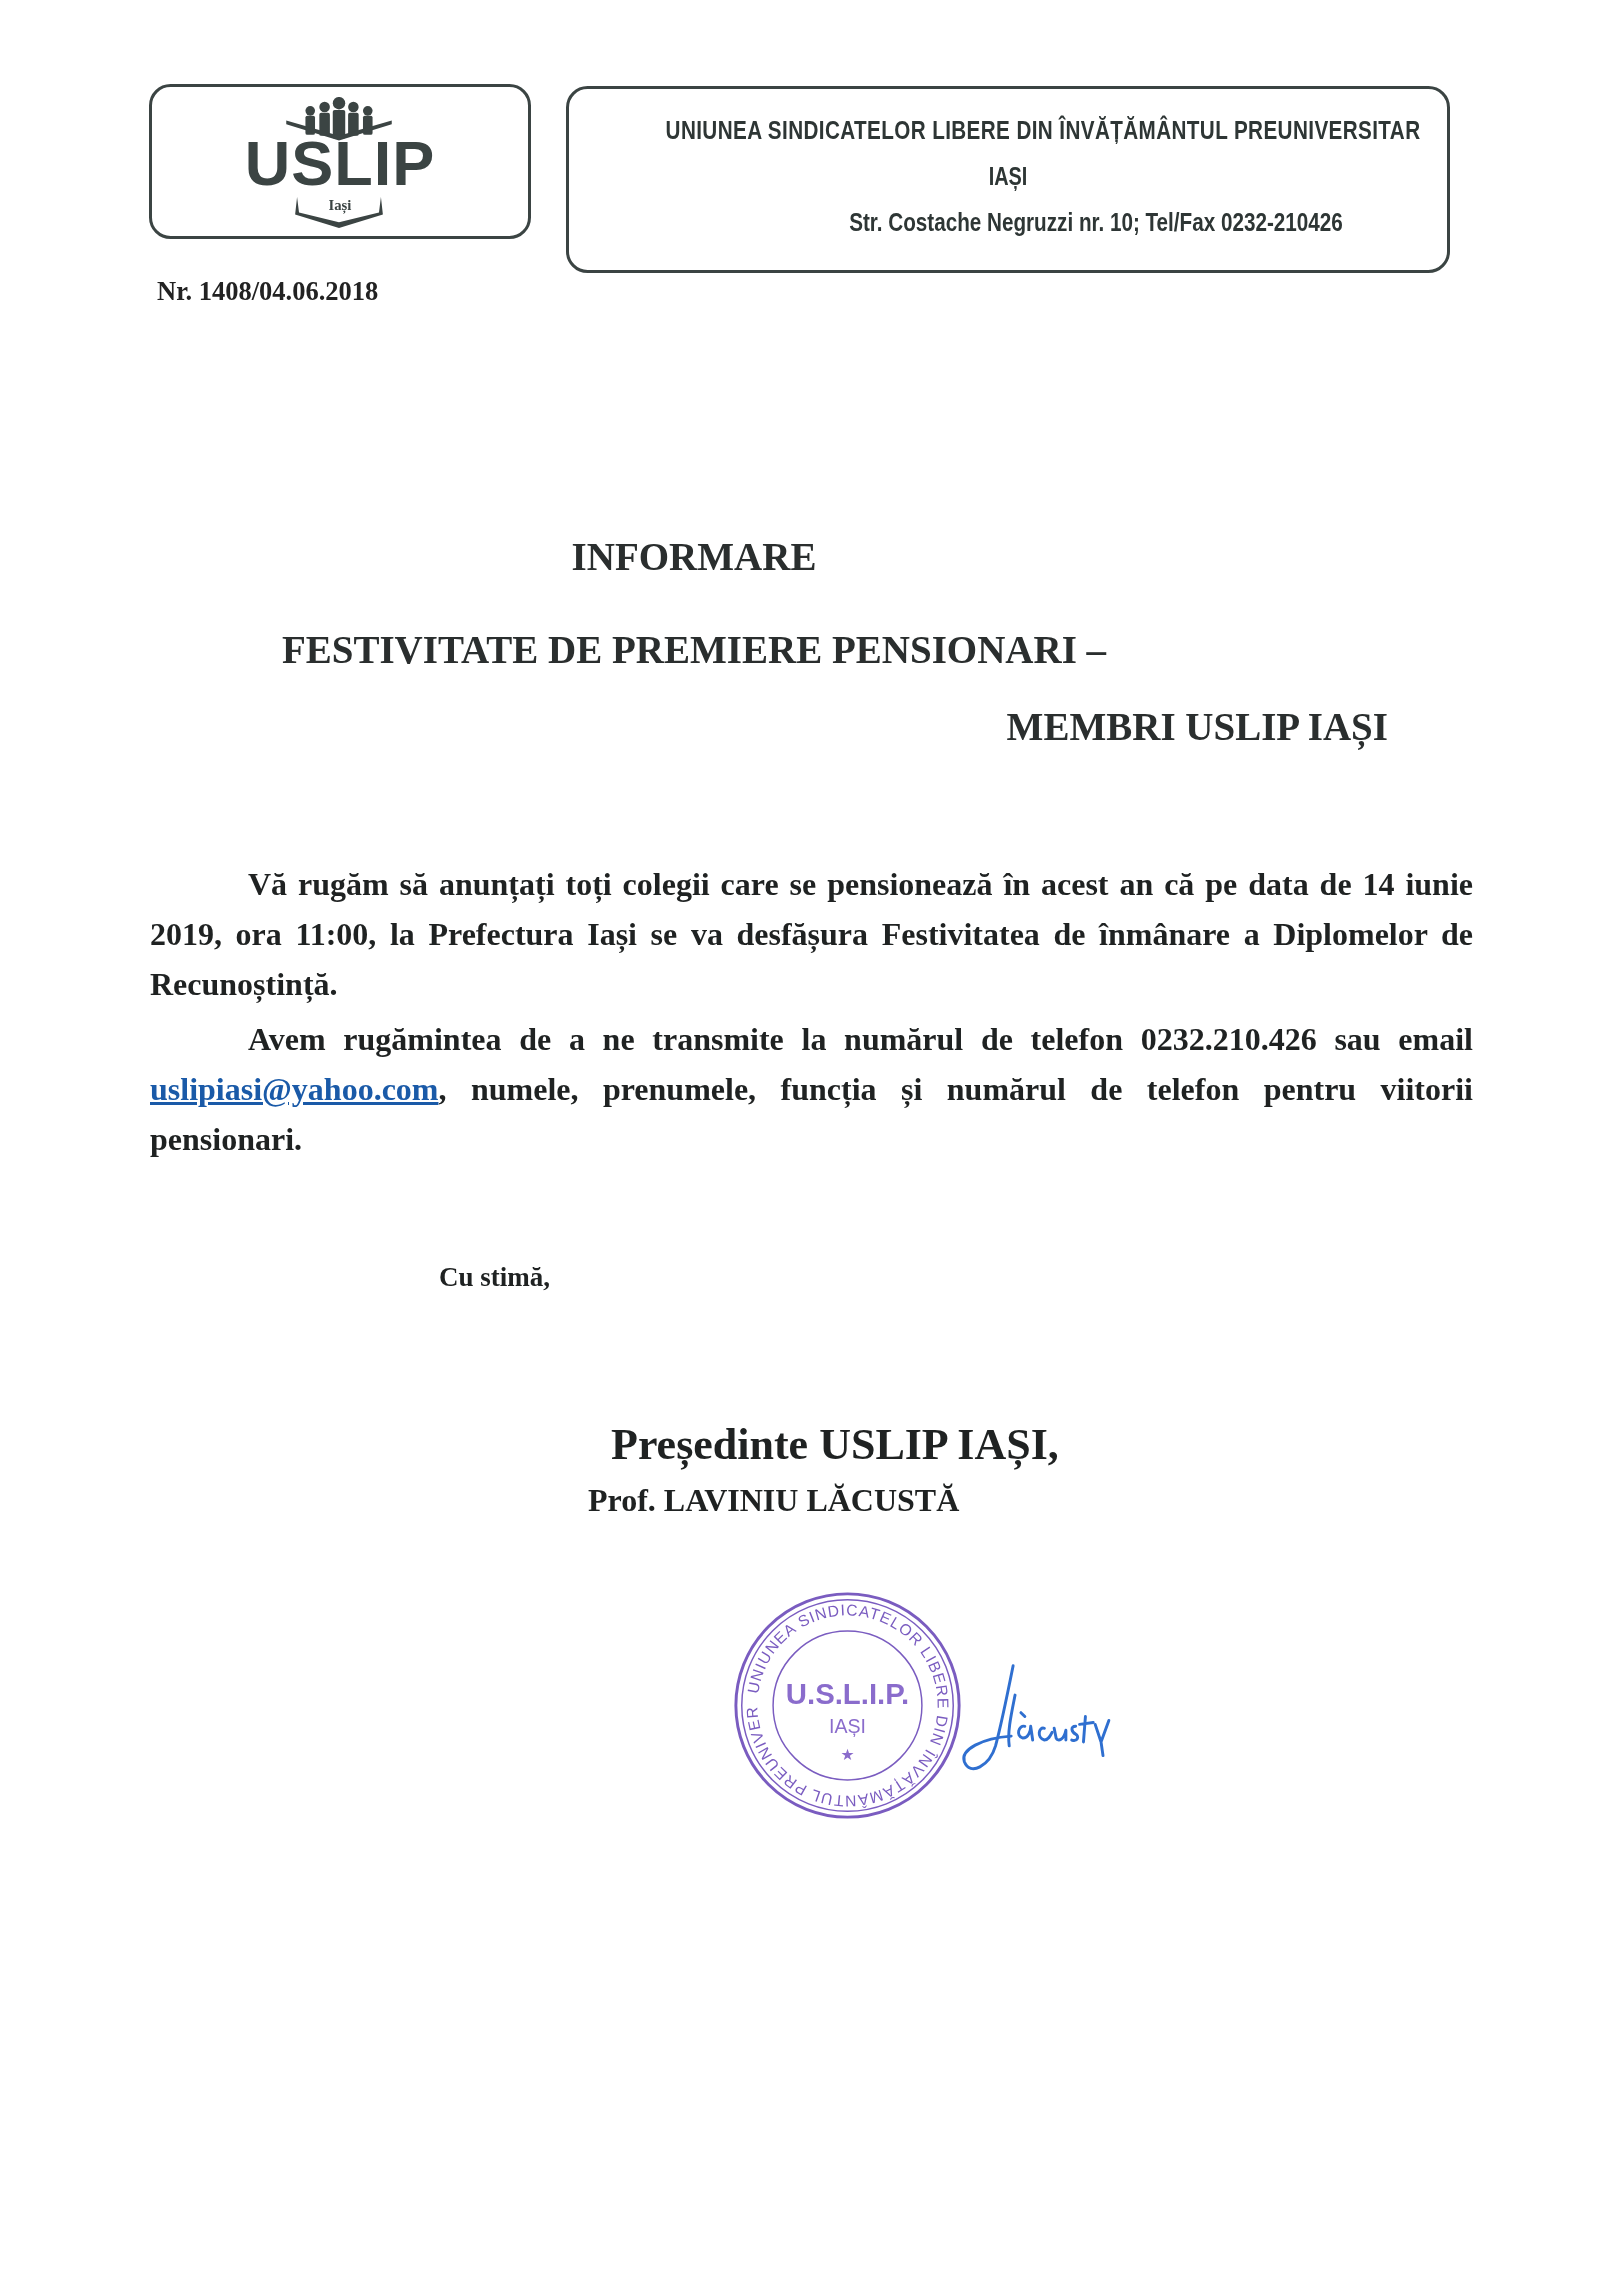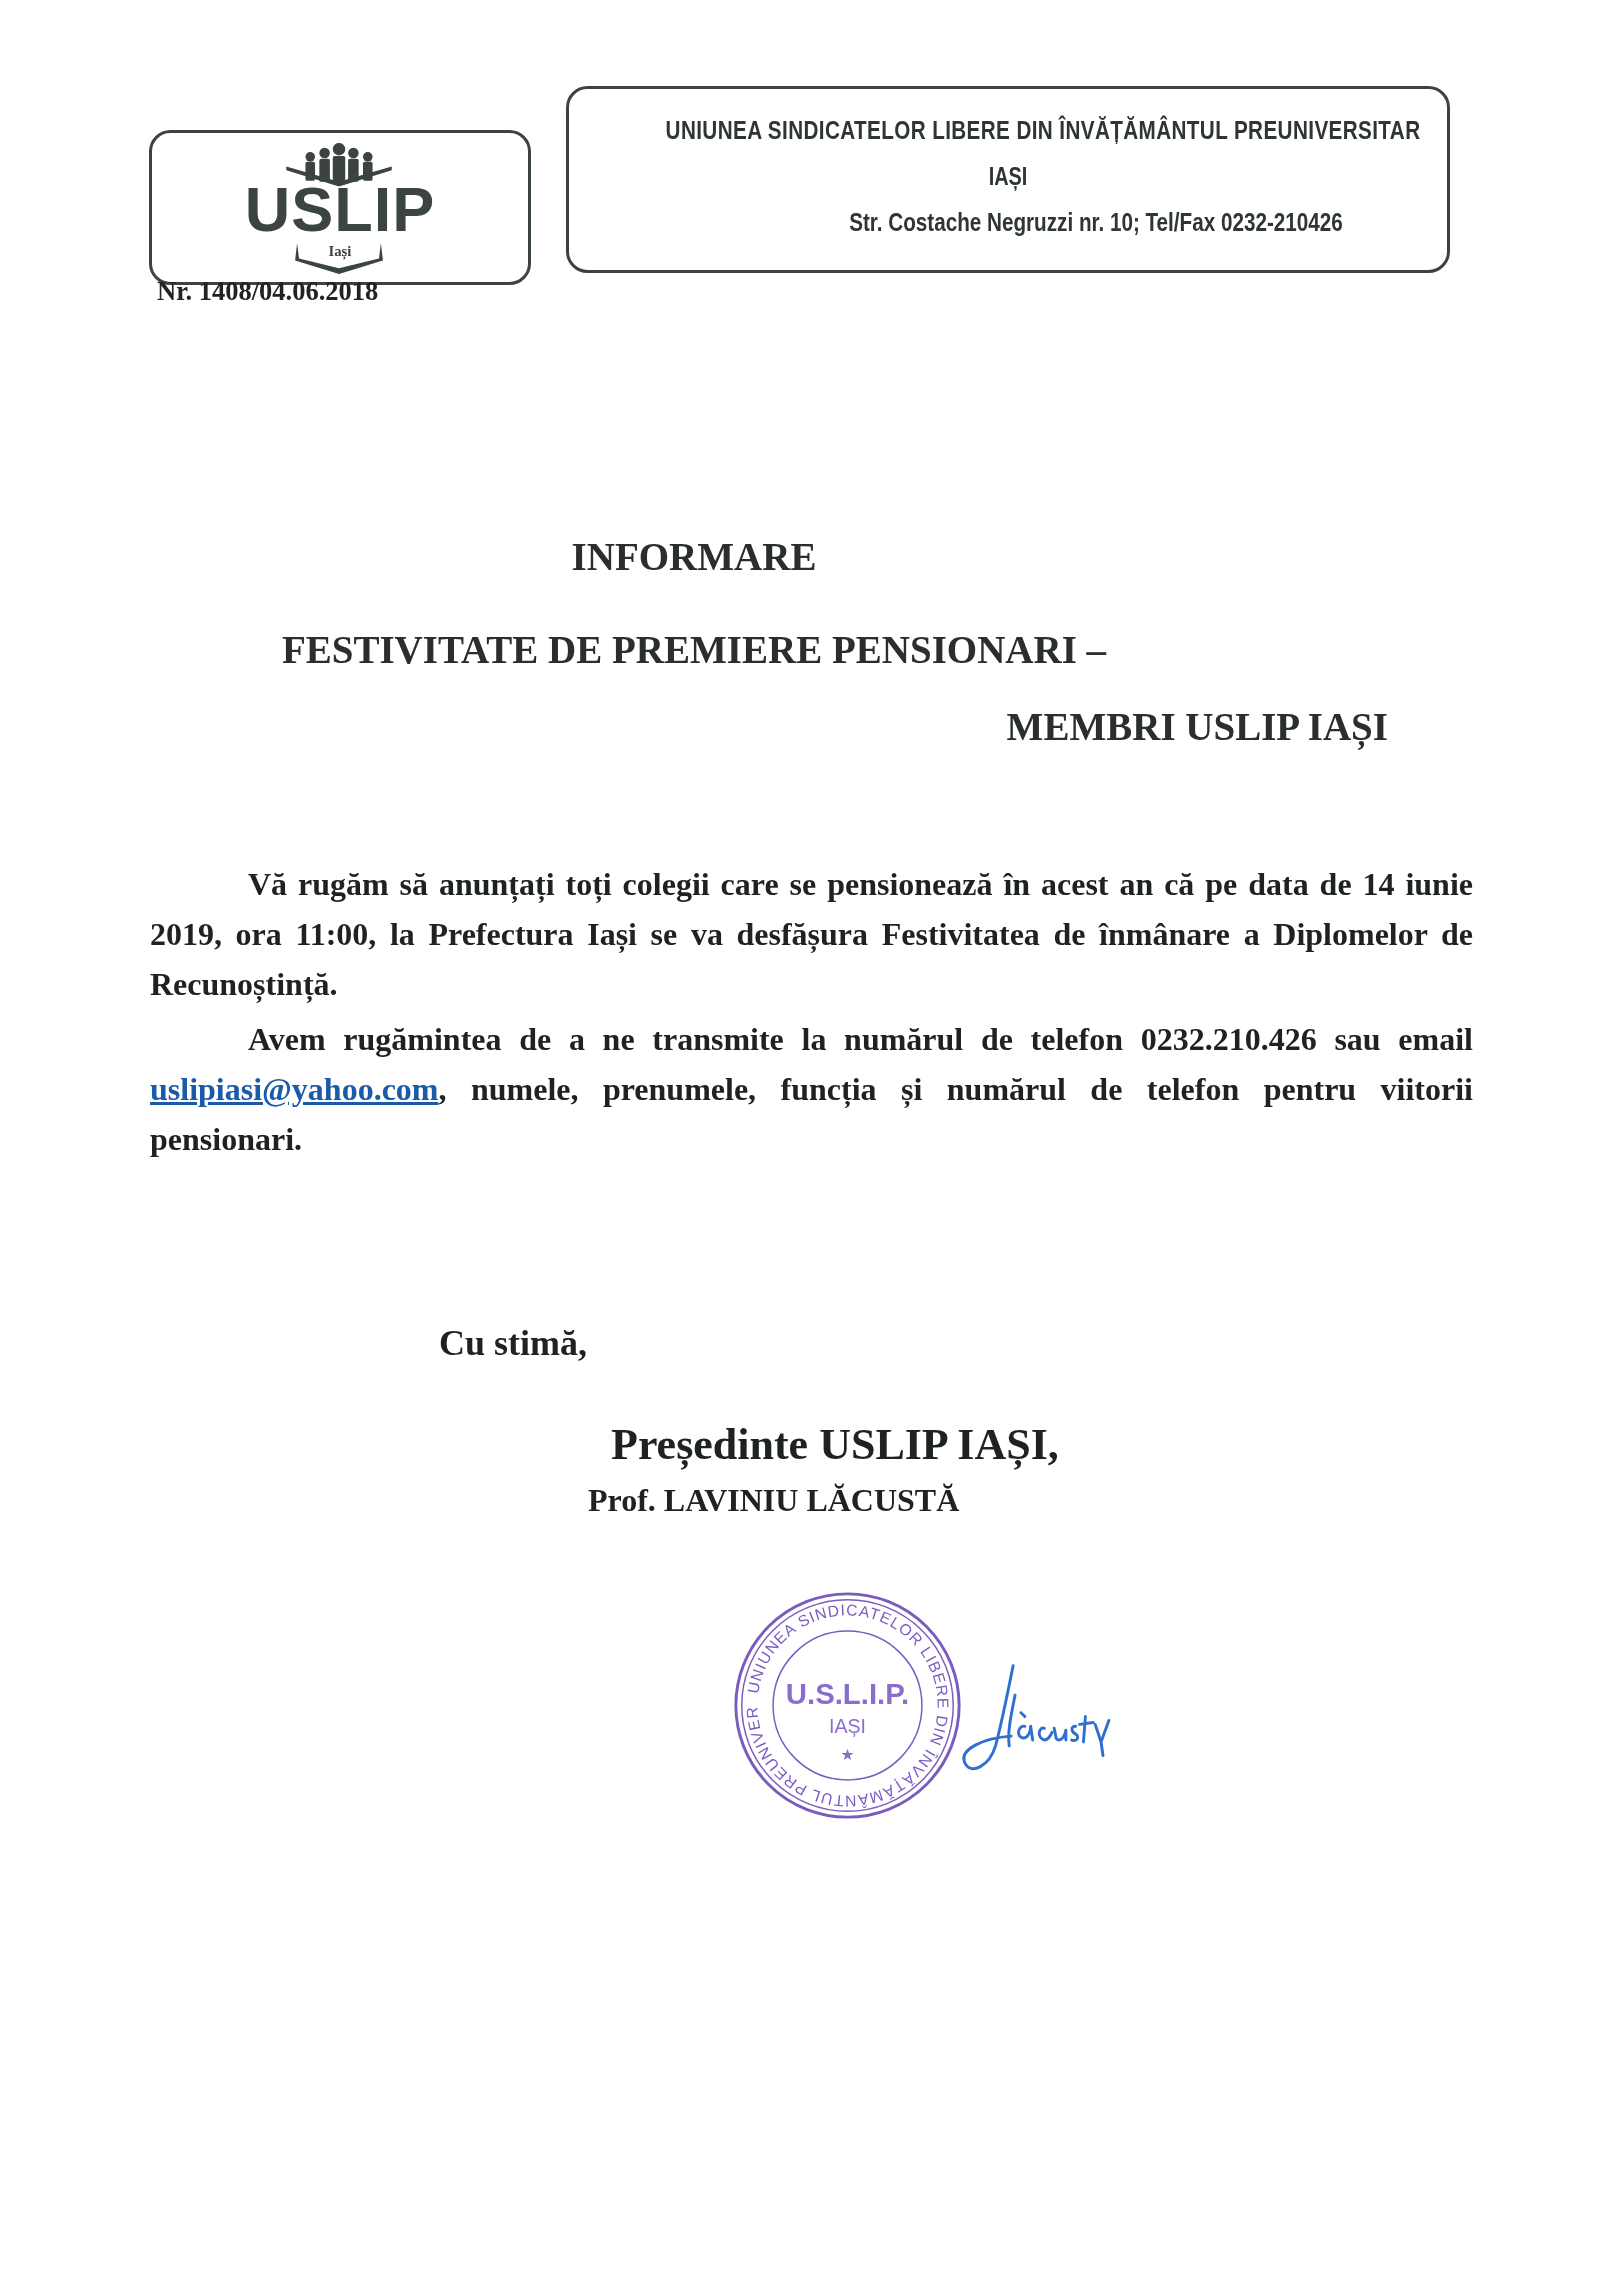--- a/index.html
+++ b/index.html
@@ -2,21 +2,21 @@
 <html><head>
   <meta charset="utf-8">
   <style>
     html, body { margin:0; padding:0; background:#ffffff; }
     body { width:1620px; height:2292px; position:relative; overflow:hidden;
            font-family:"Liberation Serif", serif; color:#1f2222; }
     .abs { position:absolute; }
 
     
     .logo-box { left:149px; top:84px; width:382px; height:155px;
-                border:3.9px solid #3b4443; border-radius:21.6px; box-sizing:border-box;margin-top:46px; }
+                border:3.9px solid #3b4443; border-radius:21.6px; box-sizing:border-box; }
     .logo-people { left:0; right:0; top:9.8px; height:45px; }
     .logo-text { left:0; right:0; top:45px; text-align:center;
                  font-family:"Liberation Sans", sans-serif; font-weight:bold;
                  font-size:63px; letter-spacing:1px; color:#3b4443; line-height:63px; }
     .logo-sub { left:0; right:0; top:110px; text-align:center;
                 font-family:"Liberation Serif", serif; font-weight:bold; font-size:14.7px; color:#3b4443; }
     .logo-bottom { left:0; right:0; top:106px; height:39px; }
 
     
     .org-box { left:566px; top:86px; width:884px; height:187px;
@@ -39,21 +39,21 @@
     .t2 { top:627px; }
     .t3 { top:704px;text-align:right; }
 
     .para { left:150px; width:1323px; font-weight:bold; font-size:32px; line-height:50px;
             text-align:justify; color:#1f2222; }
     .p1 { top:851px;margin-top:8px; }
     .p2 { top:1014px; }
     .indent { display:inline-block; width:98px; }
     .email-link { color:#1a5aa8; }
 
-    .closing { left:439px; top:1322px; font-weight:bold; font-size:36px; }
+    .closing { left:439px; top:1262px; font-weight:bold; font-size:27px; }
     .role { left:611px; top:1419px; font-weight:bold; font-size:44px; }
     .name { left:588px; top:1482px; font-weight:bold; font-size:32px; }
 
     .stamp { left:730px; top:1588px; width:235px; height:235px; }
     .signature { left:956px; top:1656px; width:167px; height:127px; }
   </style>
 </head>
 <body>
 
 <div class="abs logo-box">

